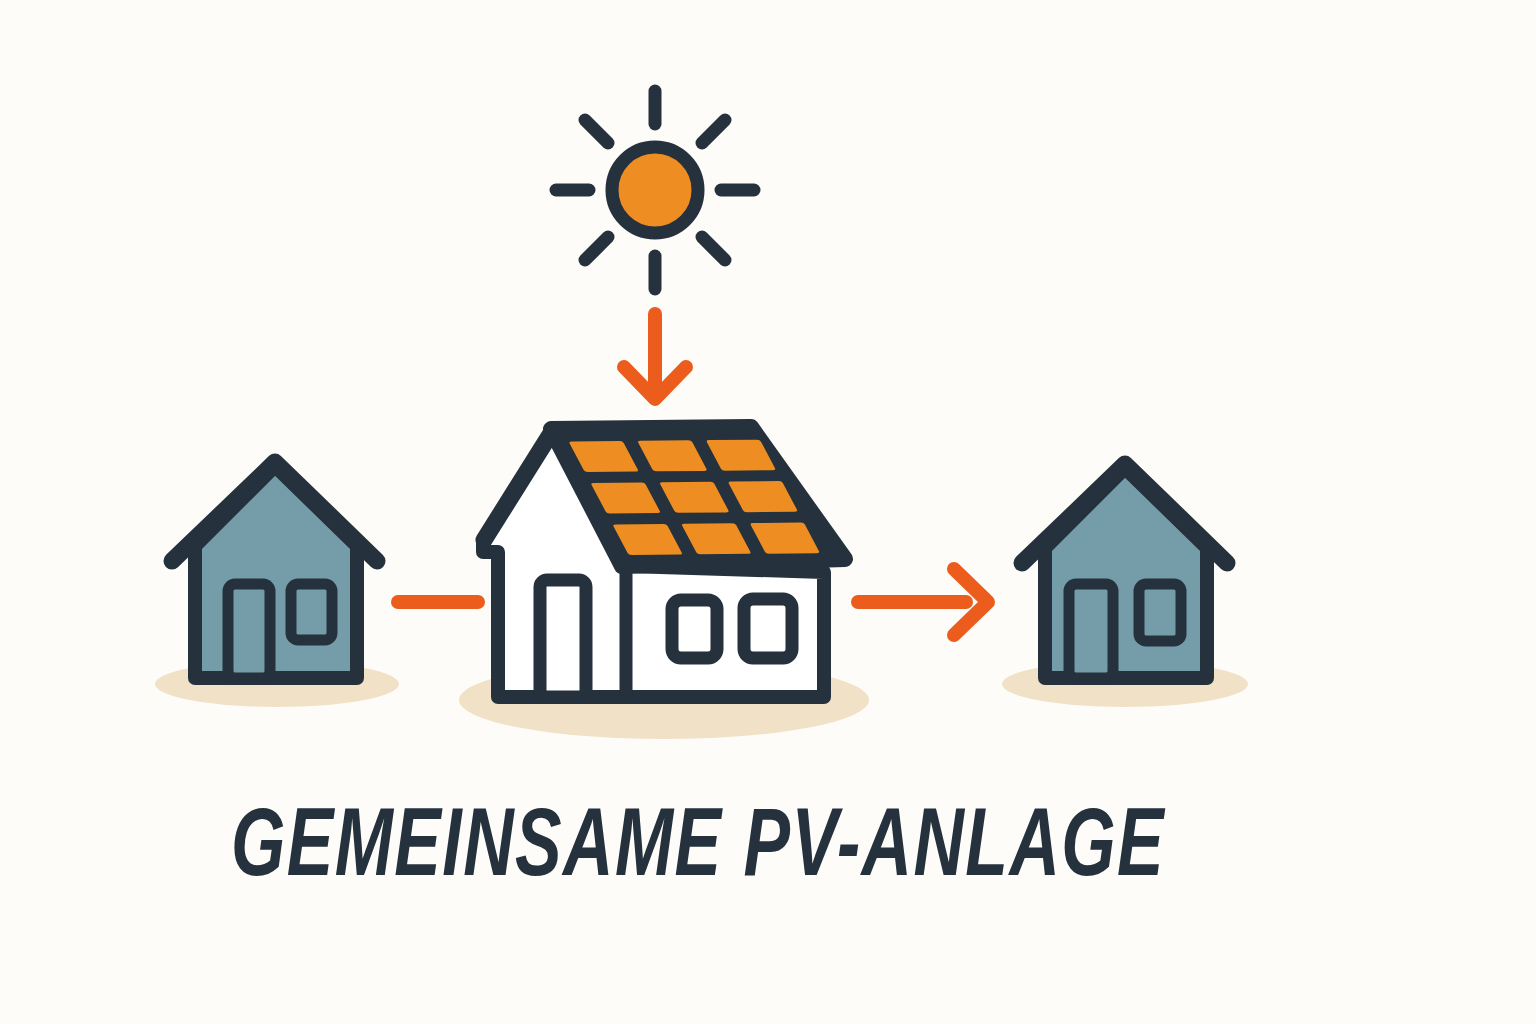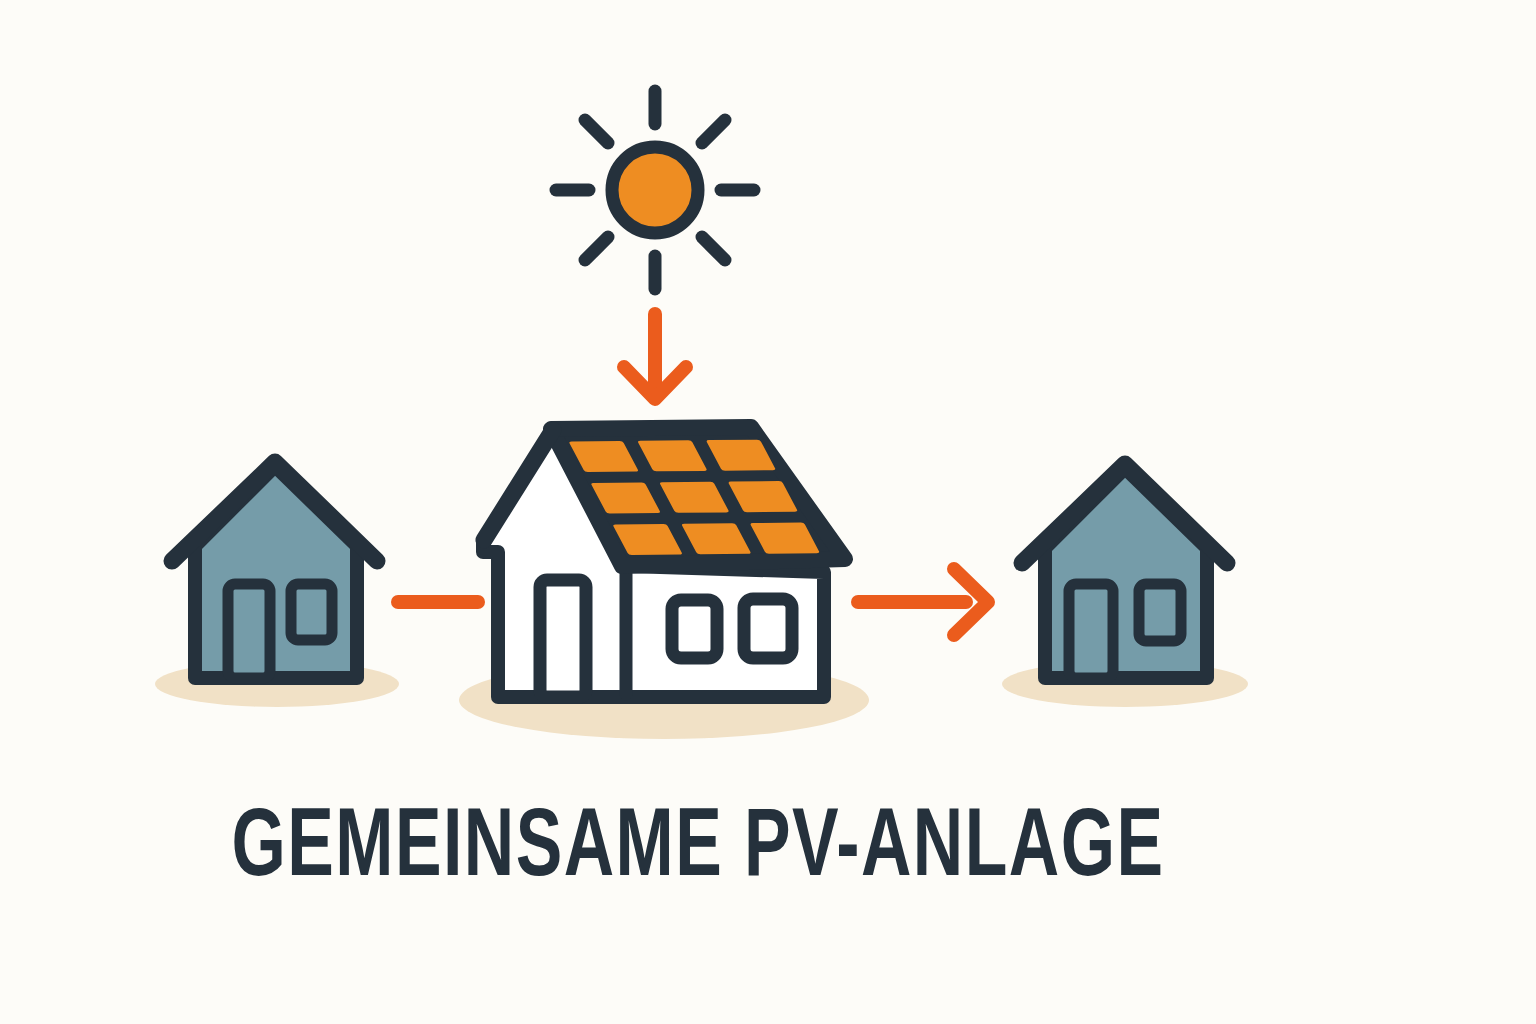--- a/index.html
+++ b/index.html
@@ -3,20 +3,21 @@
 <meta charset="utf-8">
 <style>
   html, body { margin: 0; padding: 0; }
   .canvas {
     position: relative;
     width: 1536px;
     height: 1024px;
     background: var(--background, #FDFCF8);
     overflow: hidden;
     font-family: "Liberation Sans", sans-serif;
+    font-style: italic;
   }
   .scene-svg { position: absolute; left: 0; top: 0; width: 1536px; height: 1024px; }
 
   
   .shadow      { fill: var(--shadow_beige); }
   .ray         { stroke: var(--ink); stroke-width: 13; stroke-linecap: round; }
   .sun-core    { fill: var(--solar_orange); stroke: var(--ink); stroke-width: 13; }
   .flow        { stroke: var(--arrow_orange); stroke-width: 14; fill: none;
                  stroke-linecap: round; stroke-linejoin: round; }
   .roofline    { stroke: var(--ink); stroke-width: 17; fill: none;

